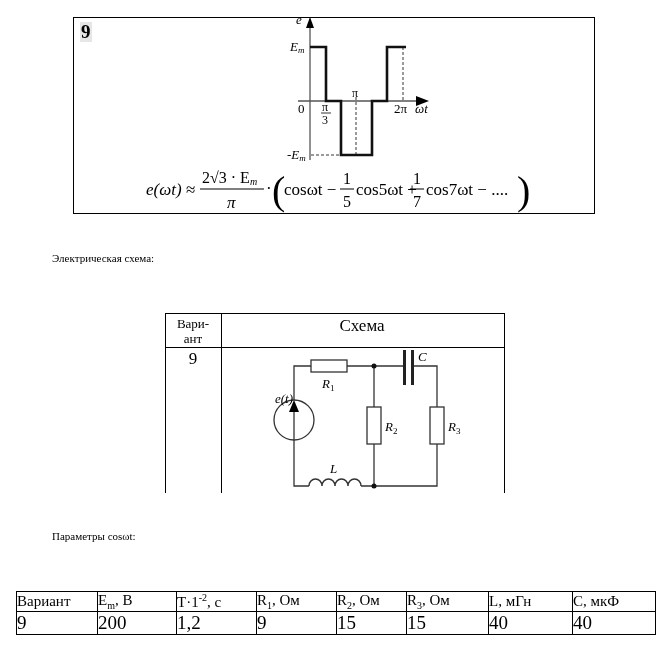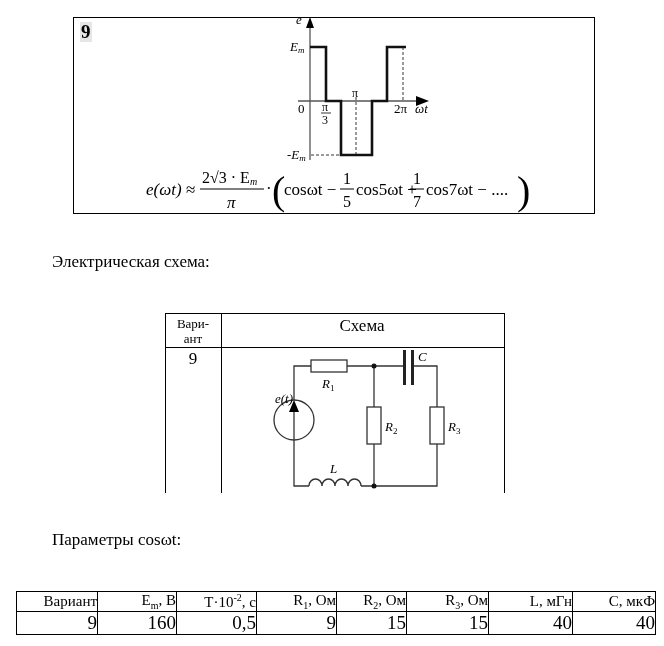--- a/index.html
+++ b/index.html
@@ -2,24 +2,24 @@
 <html><head>
 <meta charset="utf-8">
 <style>
   html, body { margin: 0; padding: 0; background: #ffffff; }
   body { width: 664px; height: 646px; position: relative; overflow: hidden;
          font-family: "Liberation Serif", serif; color: #000; }
   .abs { position: absolute; }
   #task-box { left: 73px; top: 17px; width: 522px; height: 197px; border: 1.5px solid #000; box-sizing: border-box; }
   #variant-badge { left: 80px; top: 22px; font-weight: bold; font-size: 19px; background: #e6e6e6; padding: 0 1px; line-height: 20px; }
   svg text { font-family: "Liberation Serif", serif; }
-  .heading { font-size: 17px; }
+  .heading { font-size: 11px; }
   #circuit-table { left: 165px; top: 313px; width: 340px; height: 180px; }
   #param-table { left: 16px; top: 591px; border-collapse: collapse; font-size: 15px; }
-  #param-table td, #param-table th { border: 1.2px solid #000; padding: 0; text-align: right; font-weight: normal; }
+  #param-table td, #param-table th { border: 1.2px solid #000; padding: 0; text-align: left; font-weight: normal; }
   #param-table th { height: 18px; font-size: 15px; }
   #param-table td { height: 20px; font-size: 19px; }
   sub, sup { font-size: 10px; }
 </style>
 </head>
 <body>
 
 <div id="task-box" class="abs"></div>
 <div id="variant-badge" class="abs">9</div>
 
@@ -120,31 +120,31 @@
       <col style="width:80px">
     <col style="width:70px">
       <col style="width:82px">
       <col style="width:84px">
       <col style="width:83px">
   </colgroup>
   <tbody>
       <tr id="param-head">
         <th><span>Вариант</span></th>
         <th><span>E</span><sub>m</sub><span>, В</span></th>
-        <th><span>T·10</span><sup>-2</sup><span>, с</span></th>
+        <th><span>T·1</span><sup>-2</sup><span>, с</span></th>
         <th><span>R</span><sub>1</sub><span>, Ом</span></th>
         <th><span>R</span><sub>2</sub><span>, Ом</span></th>
         <th><span>R</span><sub>3</sub><span>, Ом</span></th>
         <th><span>L</span><span>, мГн</span></th>
         <th><span>C</span><span>, мкФ</span></th>
       </tr>
   <tr id="param-row">
         <td>9</td>
-        <td>160</td>
-        <td>0,5</td>
+        <td>200</td>
+        <td>1,2</td>
         <td>9</td>
         <td>15</td>
         <td>15</td>
         <td>40</td>
         <td>40</td>
       </tr>
 </tbody>
   </table>
 
 </body></html>

